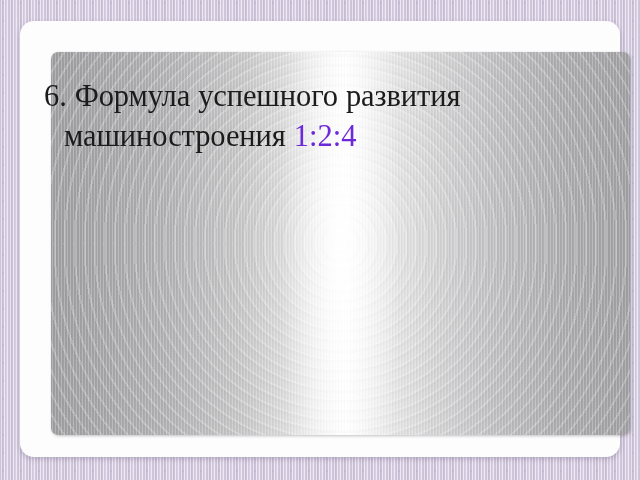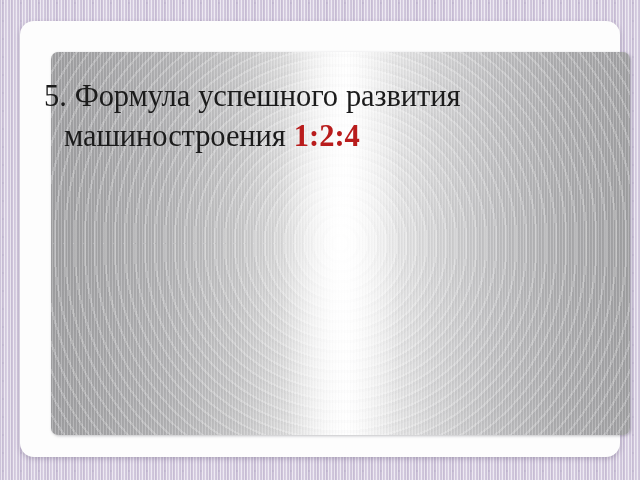--- a/index.html
+++ b/index.html
@@ -147,37 +147,37 @@
     padding: 0 0 0 32px;
     text-indent: -20px;
     font-family: "Liberation Serif", serif;
     font-size: 30.5px;
     line-height: 1.32;
     color: #1b1b1b;
     letter-spacing: -0.1px;
     word-spacing: 0.5px;
   }
   .ratio-accent {
-    color: #b91c1c;
-    font-weight: bold;
+    color: #6d28d9;
+    font-weight: normal;
     letter-spacing: 0px;
   }
 </style>
 </head>
 <body>
 
 <div id="slide-root">
 
   <div id="slide-frame">
 
     <div id="content-panel">
       <div id="panel-texture-arcs"></div>
       <div id="panel-texture-lines"></div>
       <div id="panel-center-glow"></div>
     </div>
 
     <div id="title-block">
-      <p id="title-text"><span>5. Формула успешного развития машиностроения </span><span class="ratio-accent">1:2:4</span></p>
+      <p id="title-text"><span>6. Формула успешного развития машиностроения </span><span class="ratio-accent">1:2:4</span></p>
     </div>
 
   </div>
 
 </div>
 
 </body></html>

